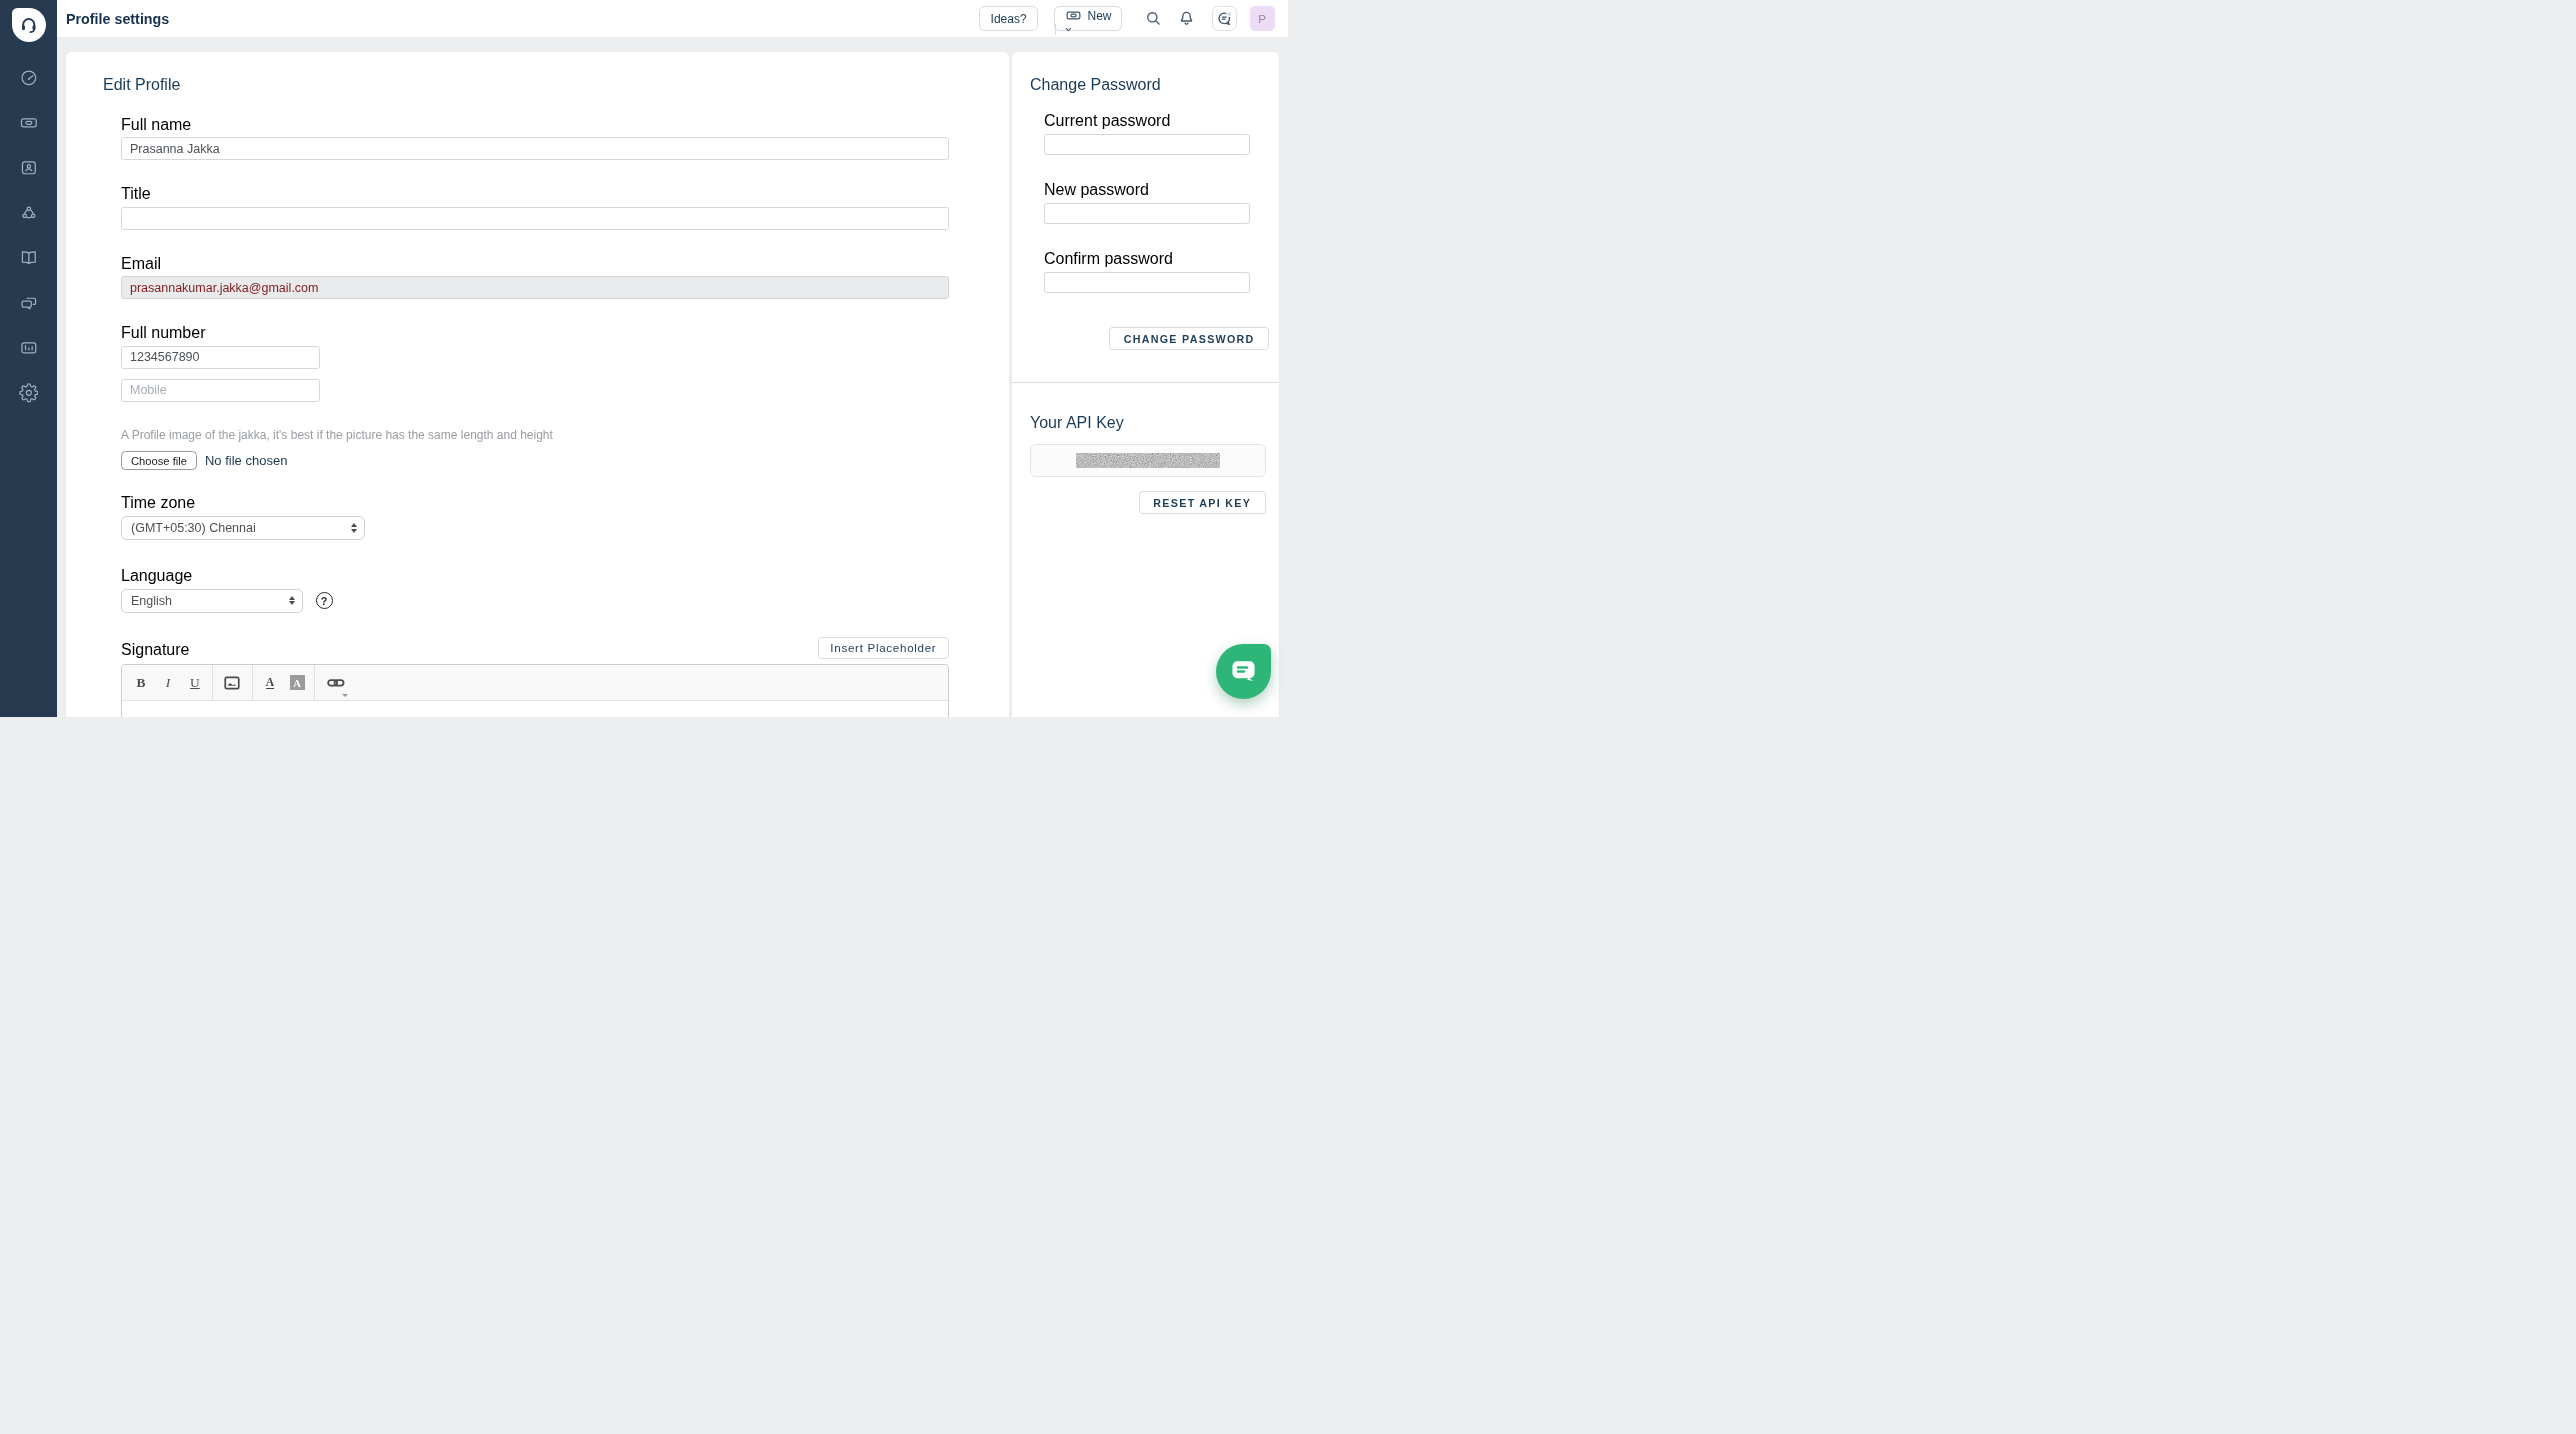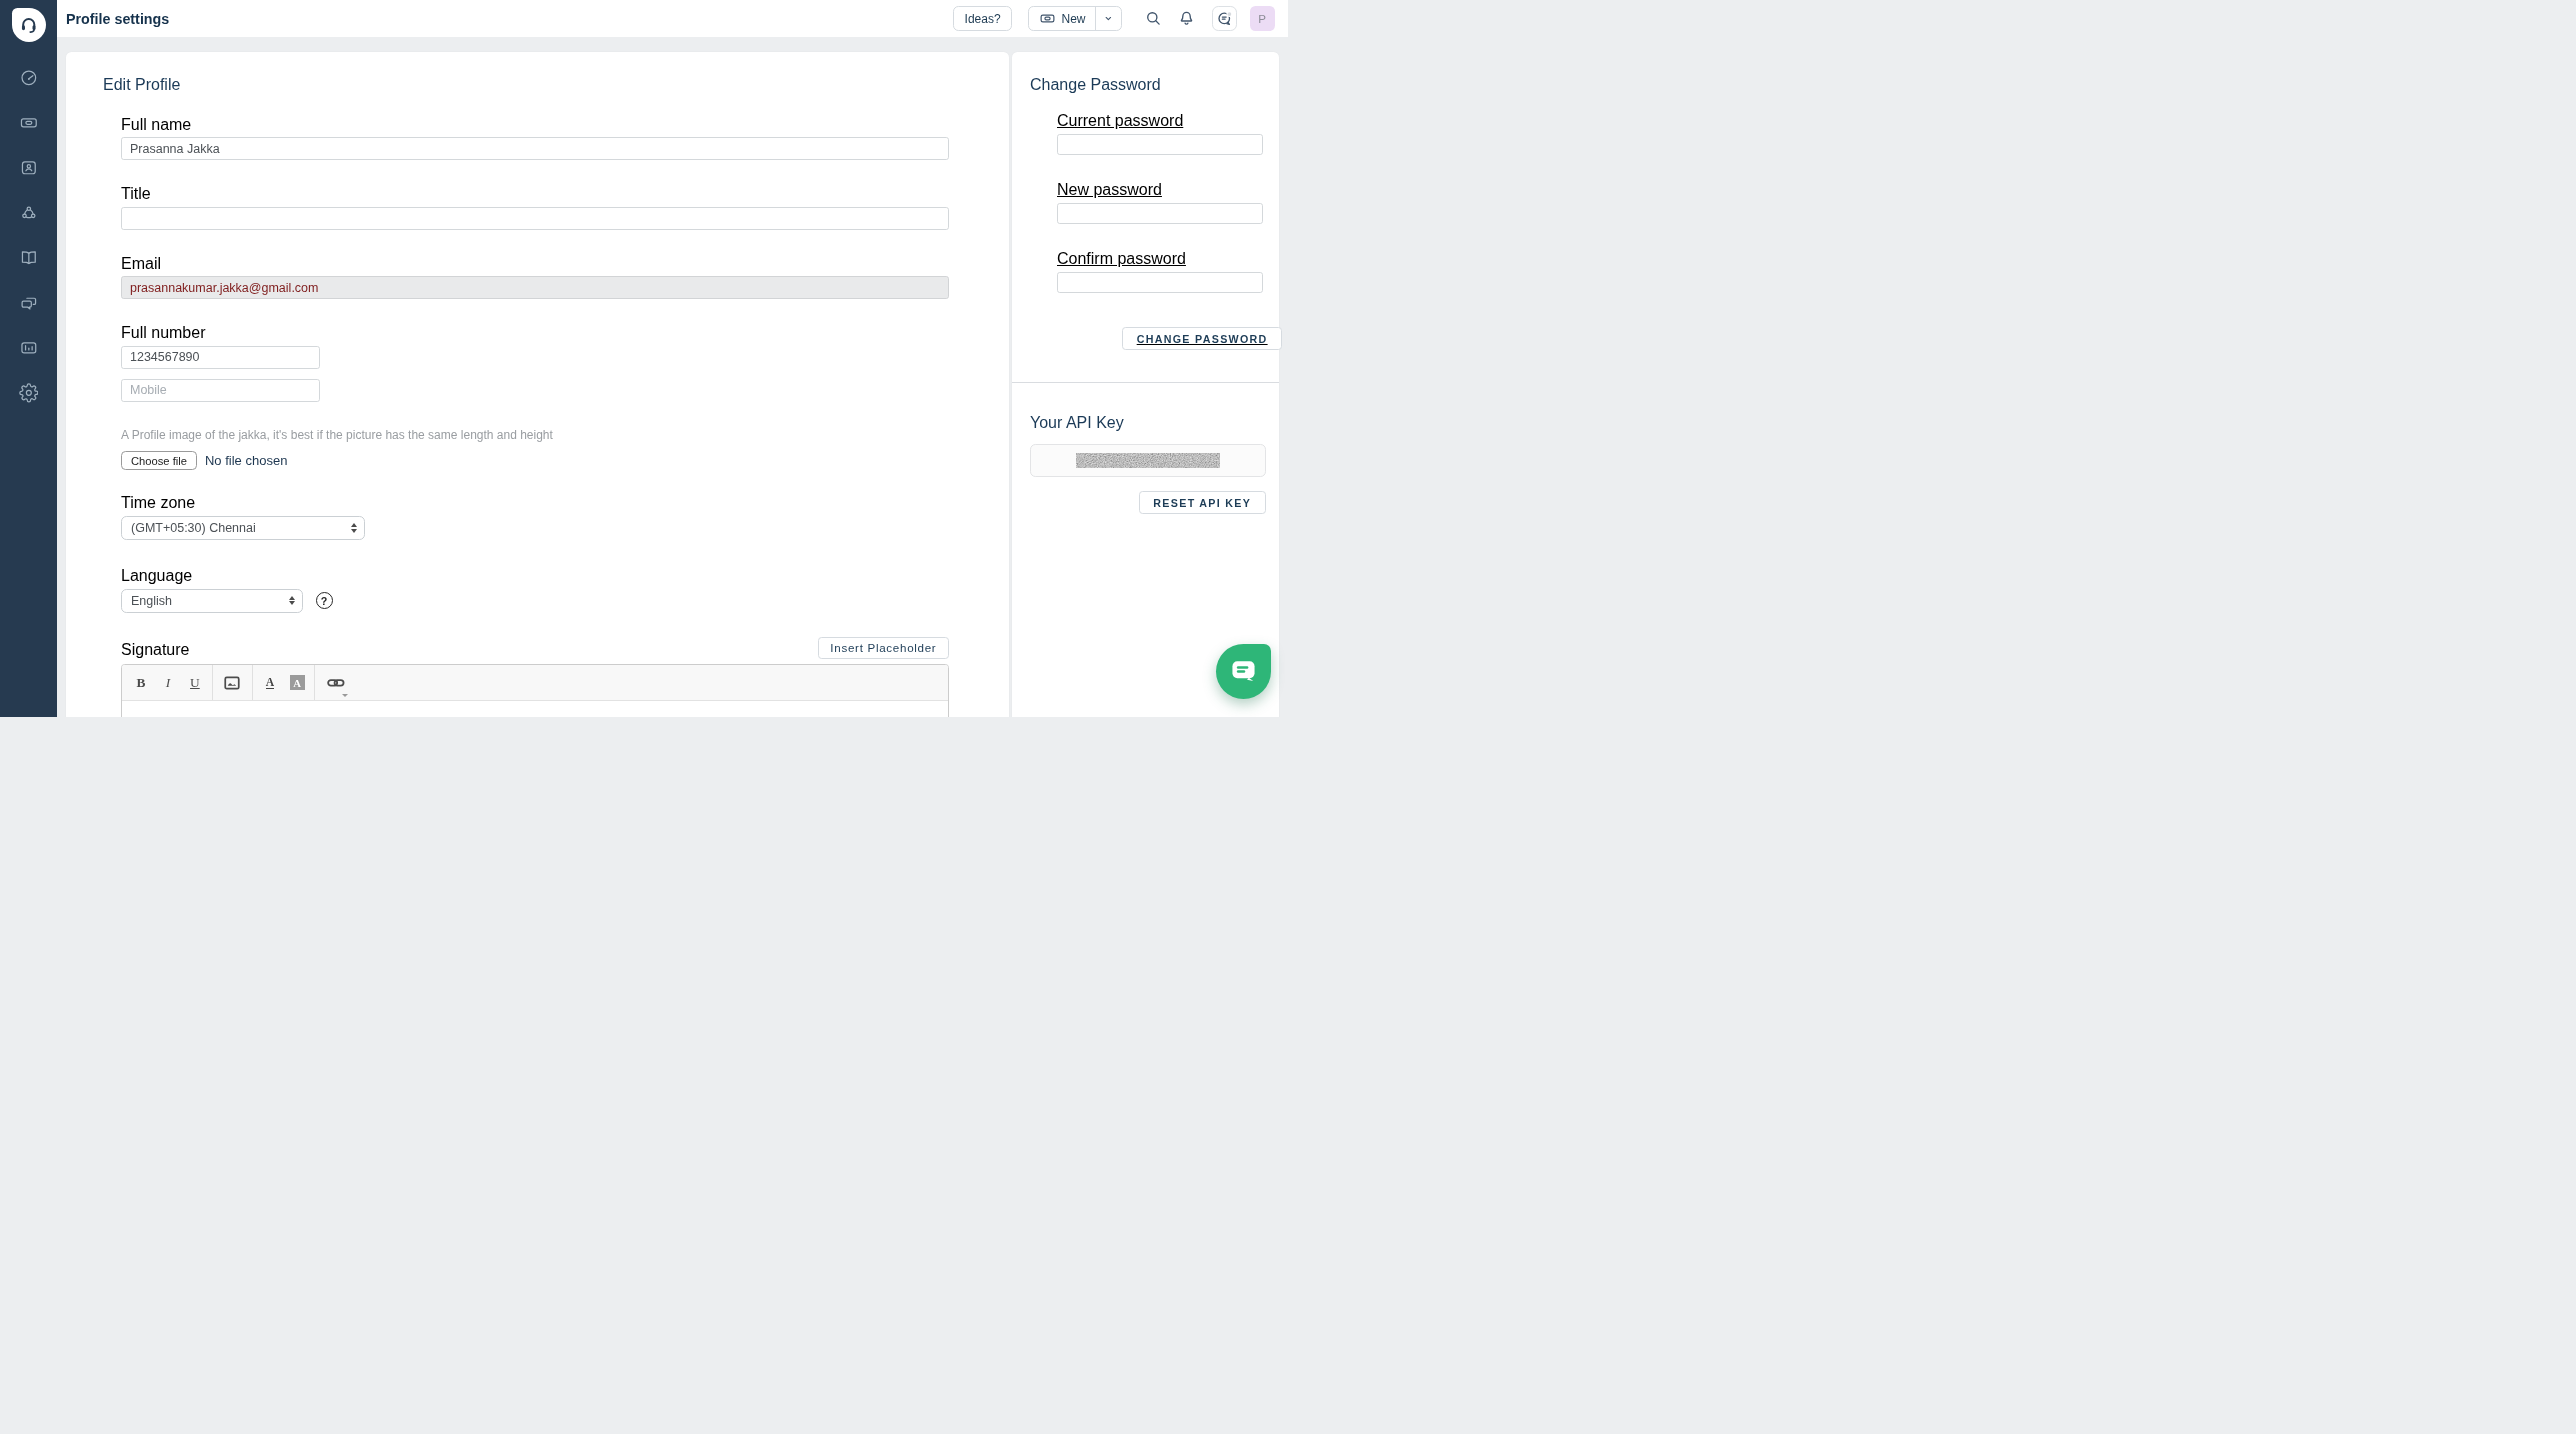--- a/index.html
+++ b/index.html
@@ -18,21 +18,21 @@
   .nav-item svg { stroke:currentColor; fill:none; stroke-width:1.5; stroke-linecap:round; stroke-linejoin:round; }
 
   
   .header { position:absolute; left:57px; top:0; width:1231px; height:37px; background:#fff;
             display:flex; align-items:center; }
   .page-title { margin-left:9px; font-size:14.3px; font-weight:700; color:#16324c; }
   .header-right { margin-left:auto; padding-right:13.4px; display:flex; align-items:center; }
   .hbtn { height:25px; background:#fff; border:0.9px solid #d6dbe0; border-radius:5.4px;
           font-size:12px; font-weight:500; color:#1d3a52; display:flex; align-items:center;
           padding:0 10.7px; cursor:pointer; font-family:inherit; }
-  .split { display:flex; margin-left:16px; border:0.9px solid #d6dbe0; border-radius:5.4px; height:25px; }
+  .split { display:flex; margin-left:16px; border:0.9px solid #d6dbe0; border-radius:5.4px; height:25px;flex-direction:column; }
   .split .main { display:flex; align-items:center; gap:5.4px; padding:0 9.8px; font-size:12px;
                  font-weight:500; color:#1d3a52; cursor:pointer; }
   .split .arrow { width:26px; display:flex; align-items:center; justify-content:center;
                   border-left:0.9px solid #d6dbe0; cursor:pointer; color:#41556c; }
   .hicon { margin-left:18px; color:#41556c; cursor:pointer; display:flex; }
   .hicon svg { stroke:currentColor; fill:none; stroke-width:1.7; stroke-linecap:round; stroke-linejoin:round; }
   .chat-hbtn { margin-left:16px; width:25px; height:25px; border:0.9px solid #dde1e5; border-radius:6.3px;
                display:flex; align-items:center; justify-content:center; color:#3f536a; cursor:pointer; background:#fff; }
   .avatar { margin-left:12.5px; width:25px; height:25px; border-radius:5.4px; background:#ecdcf5;
             display:flex; align-items:center; justify-content:center; font-size:11.6px; color:#8d8d98; cursor:pointer; }
@@ -85,21 +85,21 @@
   .tb-abg { width:15px; height:15px; background:#9b9b9b; color:#fff; font-family:"Liberation Serif", serif;
             font-size:10.7px; font-weight:700; display:flex; align-items:center; justify-content:center; }
   .tb-link { position:relative; width:34px; }
   .tb-link .caret { position:absolute; right:4.5px; bottom:3.6px; width:0; height:0;
                     border-left:3.1px solid transparent; border-right:3.1px solid transparent;
                     border-top:3.6px solid #9a9a9a; }
   .editor-body { height:70px; background:#fff; padding:7.2px; font-size:12.5px; color:#444; outline:none; }
 
   
   .card-side h2 { padding:24px 0 0 18px; }
-  .form-side { margin-left:45px; width:206px;text-decoration:underline; }
+  .form-side { margin-left:32px; width:206px; }
   .inp-s { display:block; width:100%; height:21.5px; border:0.9px solid #d4d8db; border-radius:2.7px;
            padding:0 7.2px; font-size:11.6px; font-family:inherit; color:#4c5156; outline:none; background:#fff; }
   .btnrow { margin-top:34px; display:flex; justify-content:flex-end; margin-right:-19px; }
   .cta { height:23px; padding:0 13.4px; background:#fff; border:0.9px solid #d6dbe0; border-radius:3.6px;
          font-size:10.7px; letter-spacing:1.3px; font-weight:600; color:#1d3c56; font-family:inherit; cursor:pointer; }
   .divider { margin-top:32px; border:none; border-top:0.9px solid #d9dce0; }
   .api-head { padding:31px 0 0 18px !important; }
   .api-box { margin:11.6px 13.4px 0 18px; height:33px; background:#fbfbfb; border:0.9px solid #e3e4e6;
              border-radius:5.4px; display:flex; align-items:center; justify-content:center; }
   .api-actions { margin:14.3px 13.4px 0 0; display:flex; justify-content:flex-end; }

